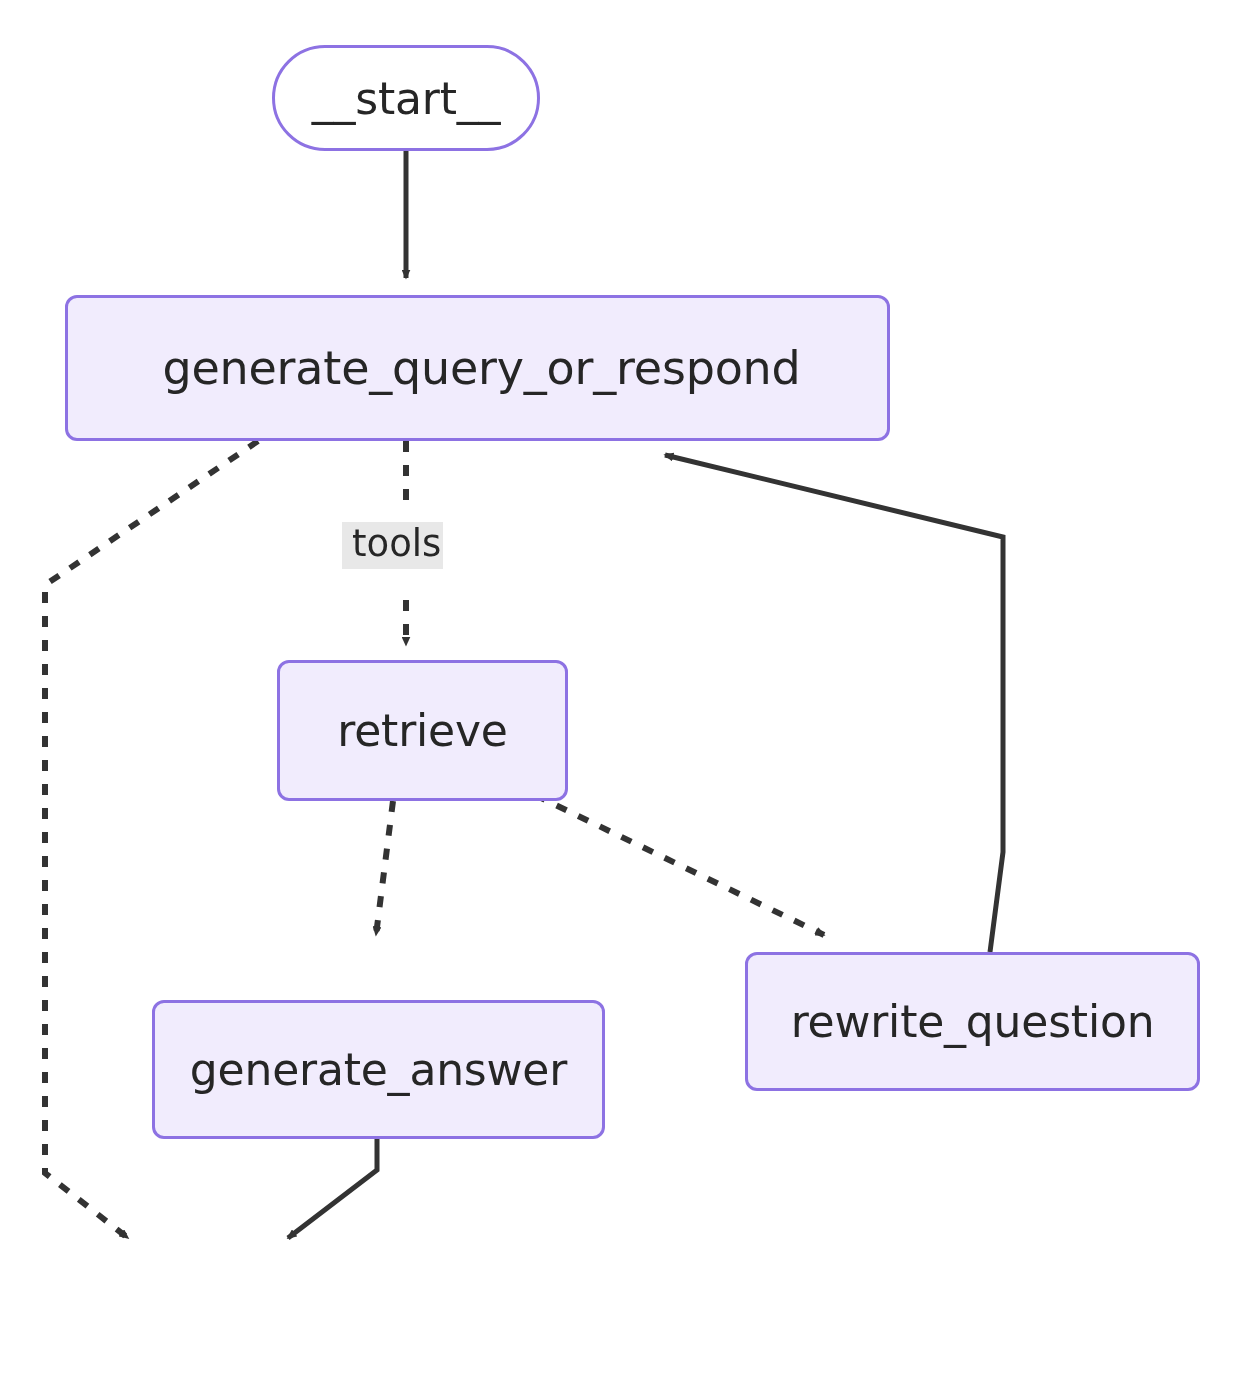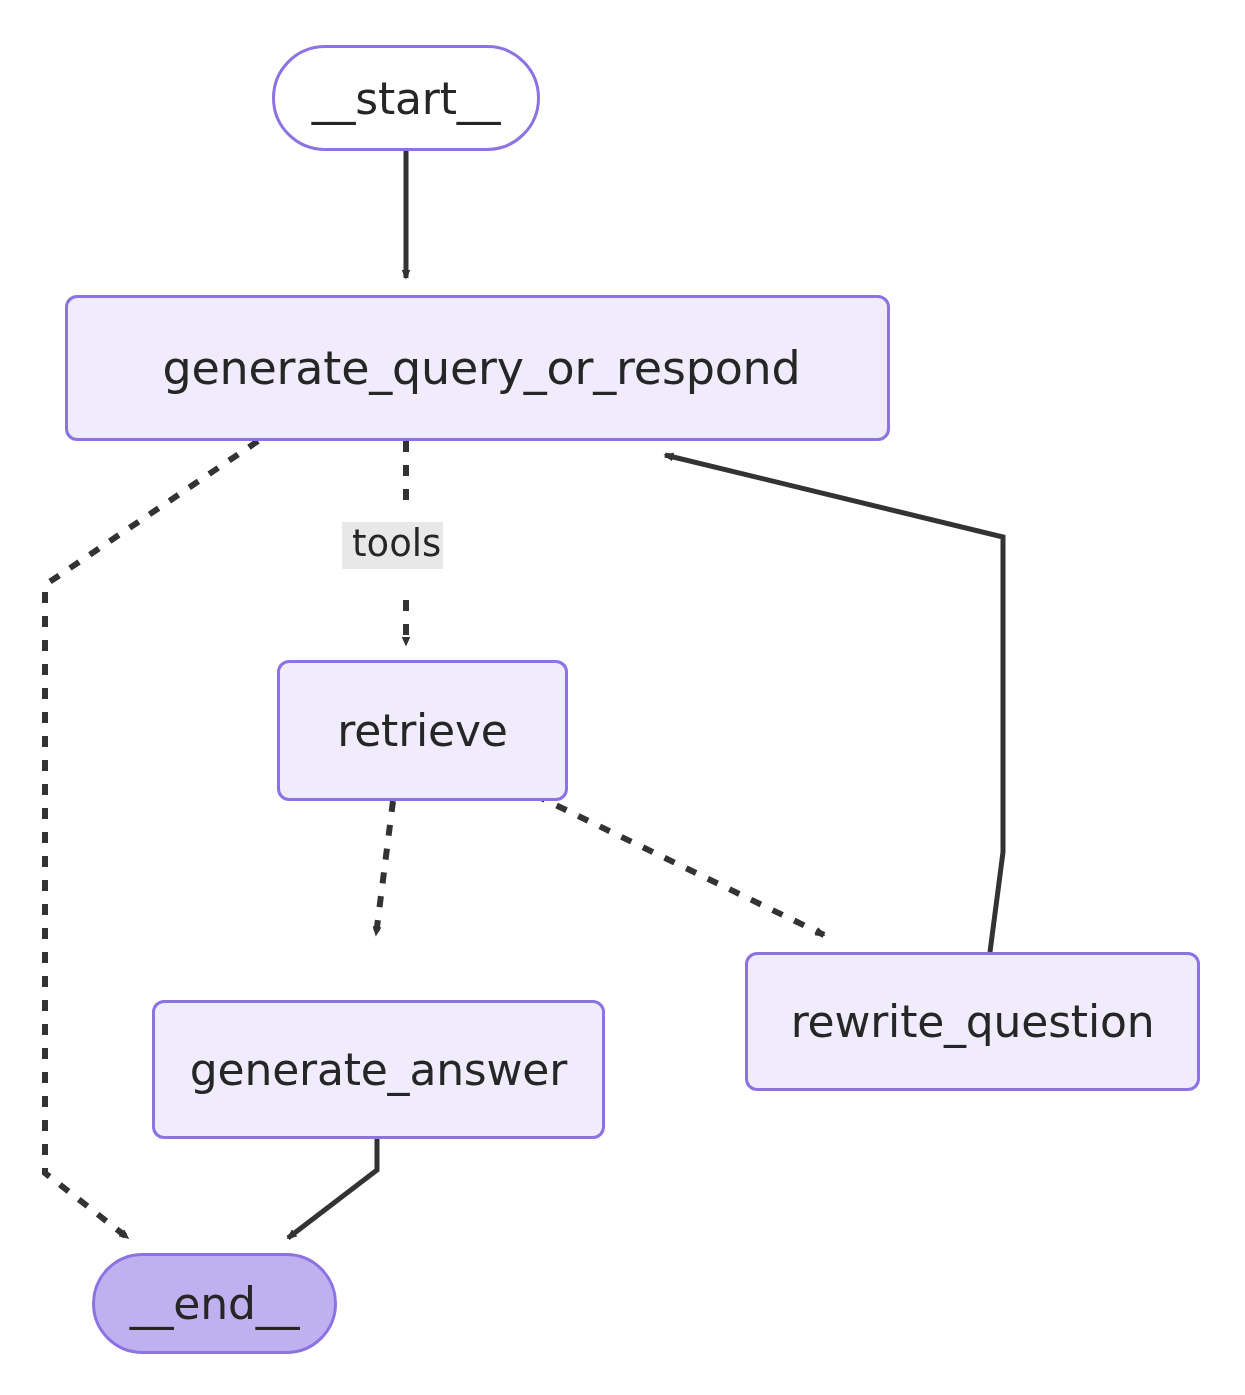--- a/index.html
+++ b/index.html
@@ -103,17 +103,16 @@
   <div class="node node-terminal-open" id="node-start">__start__</div>
 
   <div class="node node-process" id="node-generate-query">generate_query_or_respond</div>
 
   <div class="node node-process" id="node-retrieve">retrieve</div>
 
   <div class="node node-process" id="node-generate-answer">generate_answer</div>
 
   <div class="node node-process" id="node-rewrite">rewrite_question</div>
 
-  <div class="node node-terminal-filled" id="node-end">__end__</div>
 
   <div class="edge-label" id="label-tools">tools</div>
 
 </div>
 
 </body></html>

